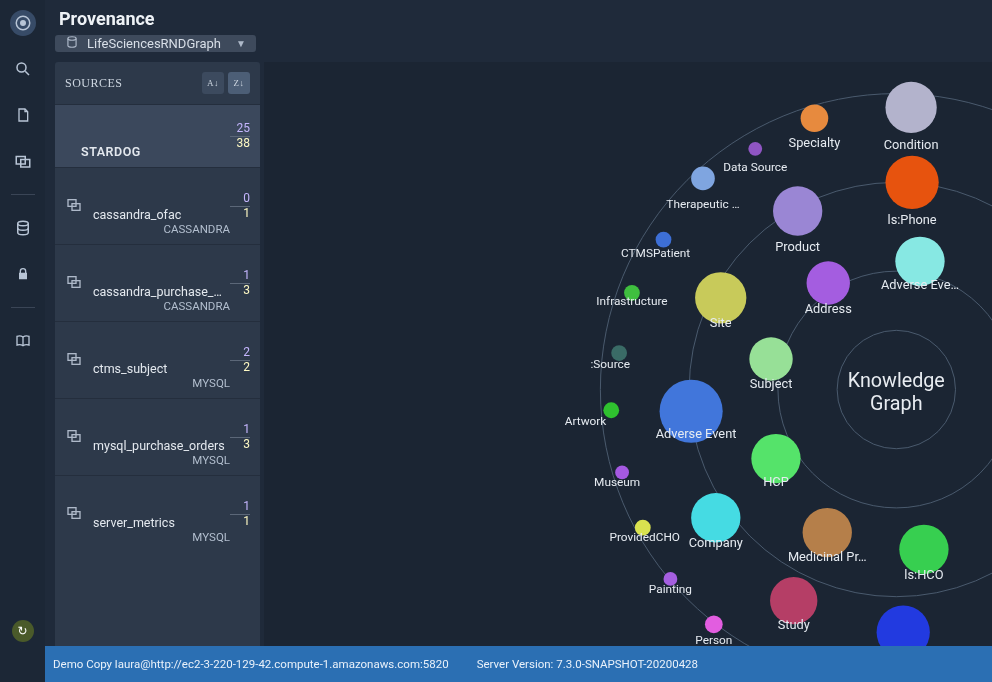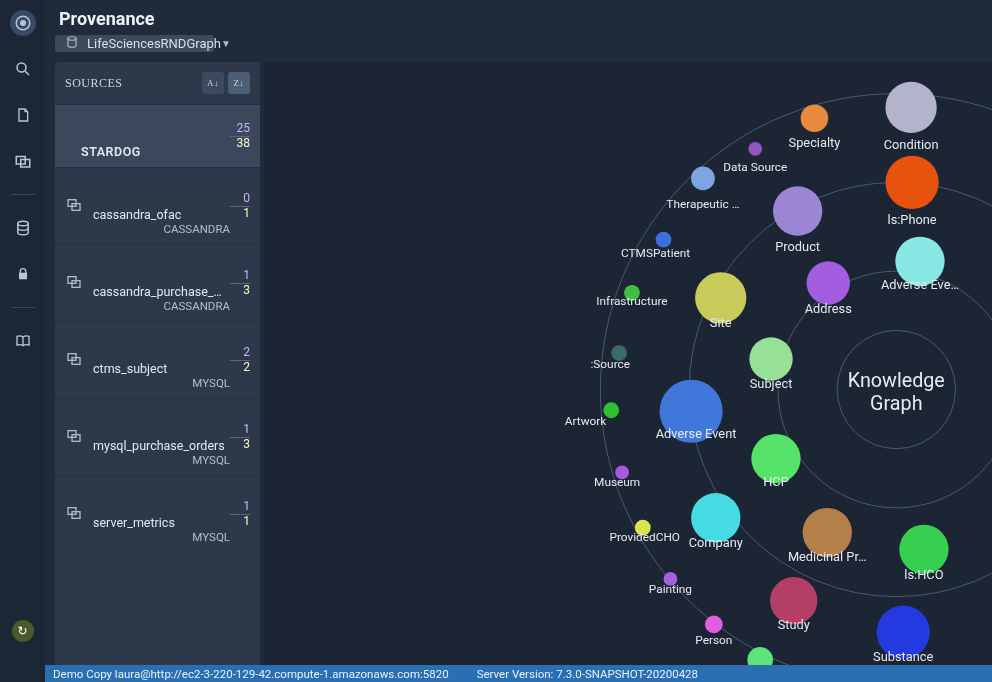--- a/index.html
+++ b/index.html
@@ -9,21 +9,21 @@
   
   .rail { width: 45px; background: #1c2736; display: flex; flex-direction: column; align-items: center; padding-top: 10px; gap: 20px; }
   .rail .icon { width: 26px; height: 26px; display: flex; align-items: center; justify-content: center; cursor: pointer; color: #b8c5d6; }
   .rail .icon.active { background: rgba(120,160,220,.3); border-radius: 50%; }
   .rail .sep { width: 24px; height: 1px; background: #3a4556; }
   .rail .bottom-icon { margin-top: auto; margin-bottom: 40px; width: 22px; height: 22px; border-radius: 50%; background: #4a5a2a; display:flex;align-items:center;justify-content:center;color:#fff;font-size:12px;}
 
   
   .main { flex: 1; display: flex; flex-direction: column; position: relative; background: #1f2a3a; }
   .title-bar { padding: 8px 14px 6px; font-size: 18px; font-weight: 700; color: #eef2f6; }
-  .selector { margin: 0 10px 10px; background: #3e4a5c; border-radius: 3px; height: 30px; width: 159px; display:flex; align-items:center; padding: 0 10px; color:#d8dfe8; font-size:13px; cursor:pointer; position: relative; justify-content: space-between;}
+  .selector { margin: 0 10px 10px; background: #3e4a5c; border-radius: 3px; height: 30px; width: 201px; display:flex; align-items:center; padding: 0 10px; color:#d8dfe8; font-size:13px; cursor:pointer; position: relative; justify-content: space-between;}
   .selector .db-icon { margin-right: 8px; color:#aeb9c9;}
   .selector .caret { margin-left: auto; font-size: 10px; color:#aeb9c9;}
 
   .content-row { flex:1; display:flex; }
 
   
   .panel { width: 205px; margin-left: 10px; background: #2d394a; border-radius: 3px; display:flex; flex-direction:column; }
   .panel-head { display:flex; align-items:center; padding: 10px 10px; font-size: 12px; letter-spacing: .5px; color:#cdd6e0;font-family:Liberation Serif, serif;}
   .panel-head .sort-btn { margin-left:auto; background:#3c4a5e; width:22px; height:22px; border-radius:3px; display:flex;align-items:center;justify-content:center;font-size:9px;color:#cdd6e0; cursor:pointer;}
   .panel-head .sort-btn.active { background:#4c5e76; }
@@ -47,21 +47,21 @@
   svg.graph { width:100%; height:100%; }
   .node-label { font-size: 13px; fill:#e6ebf1; text-anchor:middle; }
   .node-label.small { font-size:12px; }
   .center-label { font-size: 20px; fill:#e8ecf1; text-anchor:middle; font-weight:400;}
   .ring { fill:none; stroke:#4a5a6e; stroke-width:1; }
 
   
   .stats-tab { position:absolute; bottom:18px; left:50%; transform:translateX(-50%); background:#3e4b5e; padding:4px 14px; border-radius:3px; font-size:13px; display:flex; align-items:center; gap:6px; cursor:pointer; color:#d9e0e9;}
 
   
-  .status { position:absolute; left:0; right:0; bottom:0; height:17px; background:#2b6fb3; color:#e9f1fa; font-size:11.5px; display:flex; align-items:center; padding:0 8px; }
+  .status { position:absolute; left:0; right:0; bottom:0; height:36px; background:#2b6fb3; color:#e9f1fa; font-size:11.5px; display:flex; align-items:center; padding:0 8px; }
   .status .sv { margin-left: 28px; }
 
 </style>
 </head>
 <body>
 
 <div class="app">
 
   <div class="rail">
     <div class="icon active">

